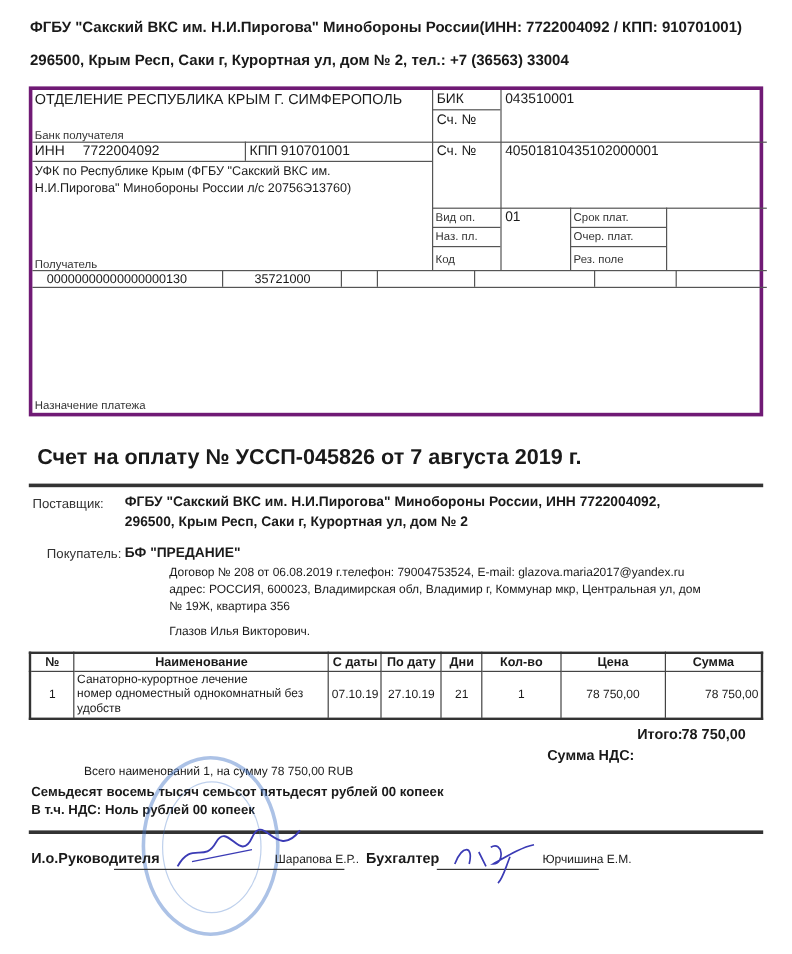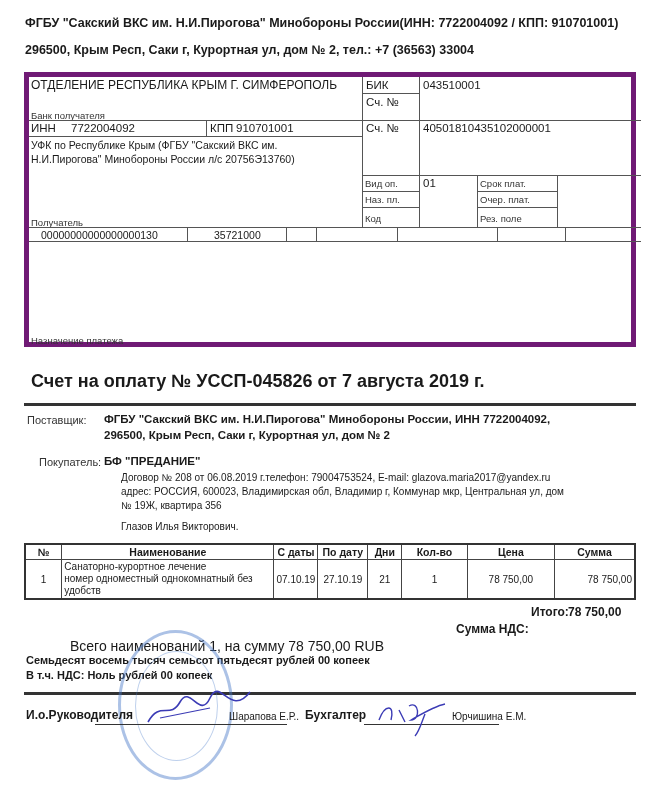--- a/index.html
+++ b/index.html
@@ -1,27 +1,27 @@
 <!DOCTYPE html>
 <html><head>
 <meta charset="utf-8">
 <style>
   html, body { margin:0; padding:0; background:#fff; }
   body { width:660px; height:795px; position:relative; overflow:hidden; font-family:"Liberation Sans", sans-serif; color:#1a1a1a; }
   .abs { position:absolute; }
   .hdr { font-weight:bold; font-size:12.5px; left:25px; white-space:nowrap; }
-  .bank { position:absolute; left:24px; top:72px; width:612px; height:275px; border:5px solid #701a75; box-sizing:border-box; }
+  .bank { position:absolute; left:24px; top:72px; width:612px; height:275px; border:3px solid #701a75; box-sizing:border-box; }
   .cell { position:absolute; border-color:#555; border-style:solid; border-width:0; box-sizing:border-box; font-size:11px; white-space:nowrap; }
   .lbl { font-size:9.5px; color:#333; }
   .val { font-size:11.5px; }
   .title { left:31px; top:371px; font-size:18px; font-weight:bold; white-space:nowrap; }
   .thick { position:absolute; left:24px; width:612px; height:3px; background:#333; }
   .party-lbl { font-size:11px; color:#333; }
   .party-val { font-size:11.5px; font-weight:bold; white-space:nowrap; }
-  .buyer-line { font-size:10px; white-space:nowrap; }
+  .buyer-line { font-size:10px; white-space:nowrap;margin-left:20px; }
   table.items { position:absolute; left:24px; top:543px; width:612px; border-collapse:collapse; font-size:10px; }
   table.items th, table.items td { border:1px solid #444; padding:1px 2px; }
   table.items th { font-weight:bold; font-size:10.5px; text-align:center; }
   table.items { border:2px solid #333; }
   .sig-line { position:absolute; height:1px; background:#333; }
   .stamp { position:absolute; left:118px; top:630px; width:115px; height:150px; border-radius:50%; border:3px solid rgba(70,120,200,0.45); box-sizing:border-box; }
   .stamp-inner { position:absolute; left:14px; top:18px; width:81px; height:108px; border-radius:50%; border:1px solid rgba(70,120,200,0.35); }
 </style>
 </head>
 <body>
@@ -141,21 +141,21 @@
       <td style="text-align:center;">1</td>
       <td style="text-align:center;">78 750,00</td>
       <td style="text-align:right;">78 750,00</td>
     </tr>
   </tbody>
 </table>
 
 <div class="abs" style="left:494px; top:605px; font-size:12px; font-weight:bold;padding-left:37px;">Итого:</div>
 <div class="abs" style="left:568px; top:605px; font-size:12px; font-weight:bold;">78 750,00</div>
 <div class="abs" style="left:456px; top:622px; font-size:12px; font-weight:bold;">Сумма НДС:</div>
-<div class="abs" style="left:26px; top:638px; font-size:14px;padding-left:44px;">Всего наименований 1, на сумму 78 750,00 RUB</div>
+<div class="abs" style="left:26px; top:638px; font-size:10px;padding-left:44px;">Всего наименований 1, на сумму 78 750,00 RUB</div>
 <div class="abs" style="left:26px; top:654px; font-size:11px; font-weight:bold;">Семьдесят восемь тысяч семьсот пятьдесят рублей 00 копеек</div>
 <div class="abs" style="left:26px; top:669px; font-size:11px; font-weight:bold;">В т.ч. НДС: Ноль рублей 00 копеек</div>
 
 <div class="thick" style="top:692px;"></div>
 
 <div class="stamp">
     <div class="stamp-inner"></div>
   </div>
 
 <div class="abs" style="left:26px; top:708px; font-size:12px; font-weight:bold;">И.о.Руководителя</div>

